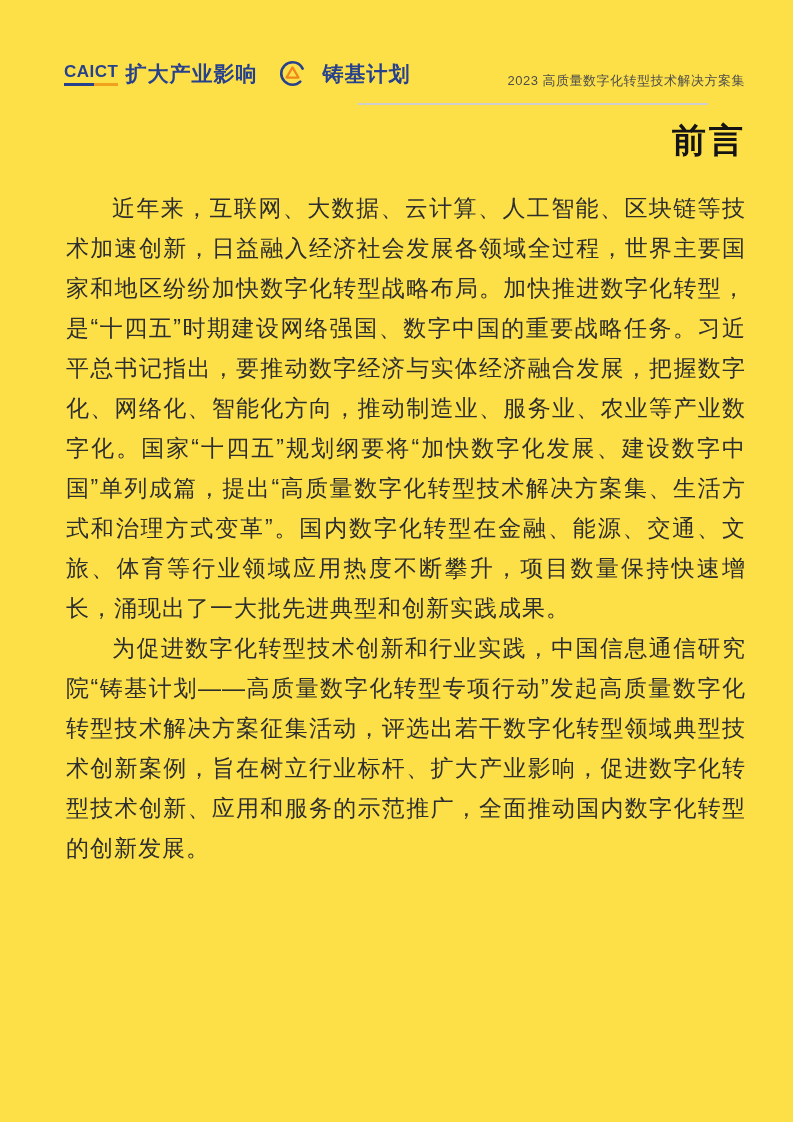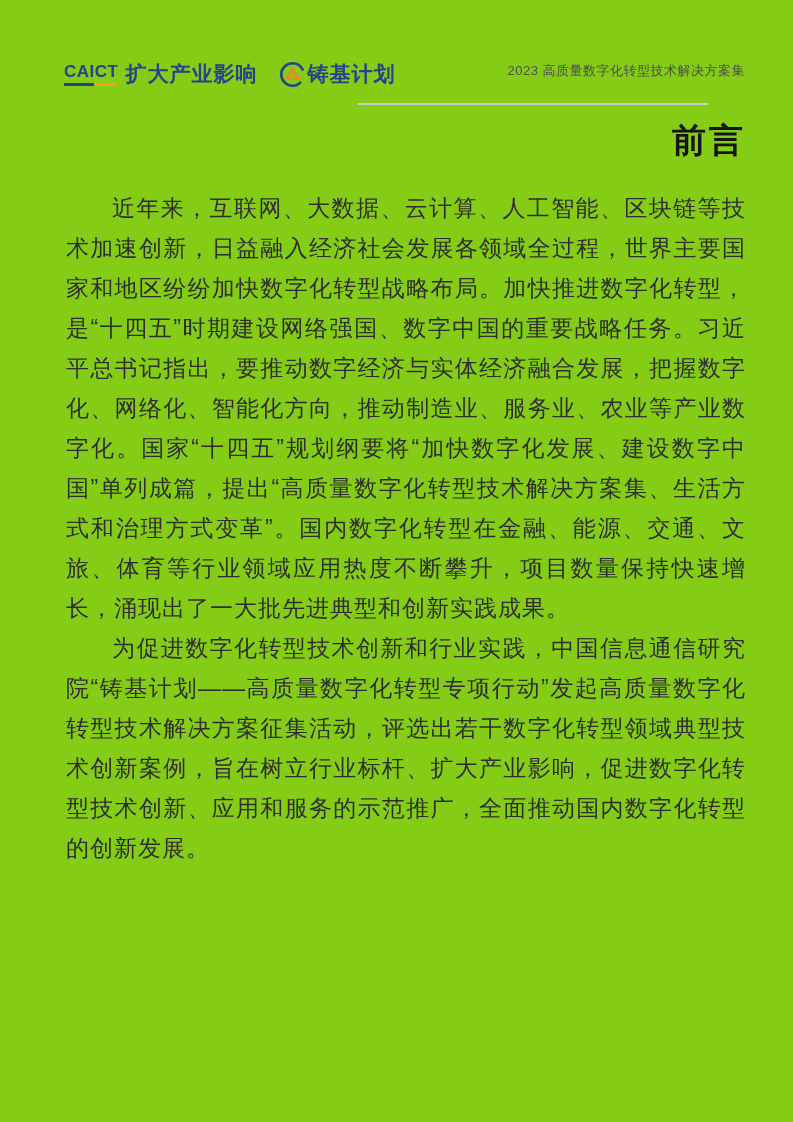--- a/index.html
+++ b/index.html
@@ -1,21 +1,21 @@
 <!DOCTYPE html>
 <html><head>
 <meta charset="utf-8">
 <style>
   html, body { margin: 0; padding: 0; background: #e9e9e9; }
   .page {
     position: relative;
     width: 793px;
     height: 1122px;
     margin: 0 auto;
-    background: #84cc16;
+    background: #fde047;
     font-family: "Liberation Sans", sans-serif;
     overflow: hidden;
   }
 
   
   .header-left {
     position: absolute;
     top: 60px;
     left: 64px;
     display: flex;
@@ -38,31 +38,31 @@
     height: 3px;
     width: 100%;
     background: linear-gradient(to right, #27418c 0 55%, #f0a21e 55% 100%);
   }
   .caict-cn {
     font-size: 21px;
     font-weight: bold;
     color: #27418c;
     letter-spacing: 1px;
   }
-  .zhuji-logo { display: flex; align-items: center; gap: 1px; font-family: Liberation Serif, serif; }
+  .zhuji-logo { display: flex; align-items: flex-start; gap: 16px; font-family: Liberation Serif, serif; }
   .zhuji-icon { display: block; }
   .zhuji-cn {
     font-size: 21px;
     font-weight: bold;
     color: #27418c;
     letter-spacing: 1px;
   }
   .header-right {
     position: absolute;
-    top: 62px;
+    top: 72px;
     right: 48px;
     font-size: 13px;
     color: #4d4d4d;
     letter-spacing: 0.5px;
   }
   .header-rule {
     position: absolute;
     top: 103px;
     left: 358px;
     width: 350px;

